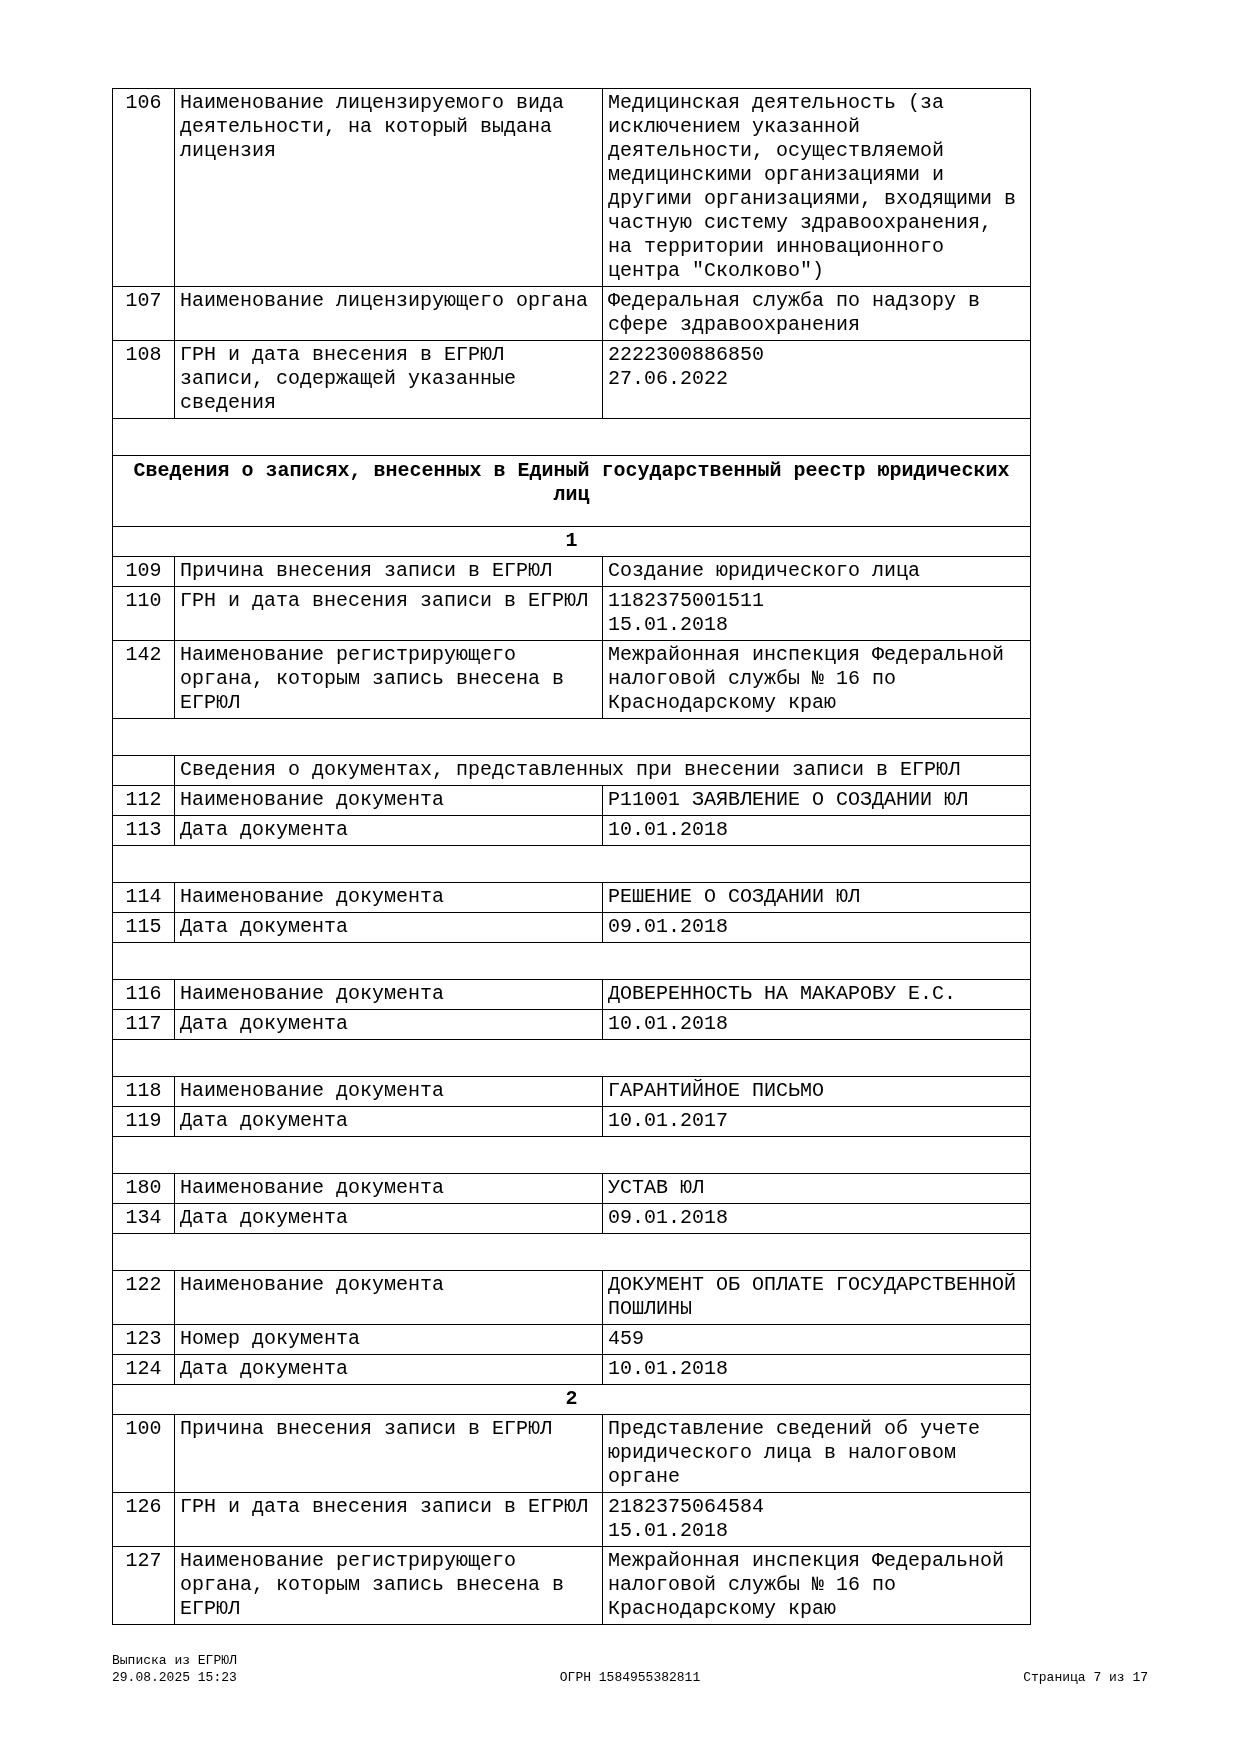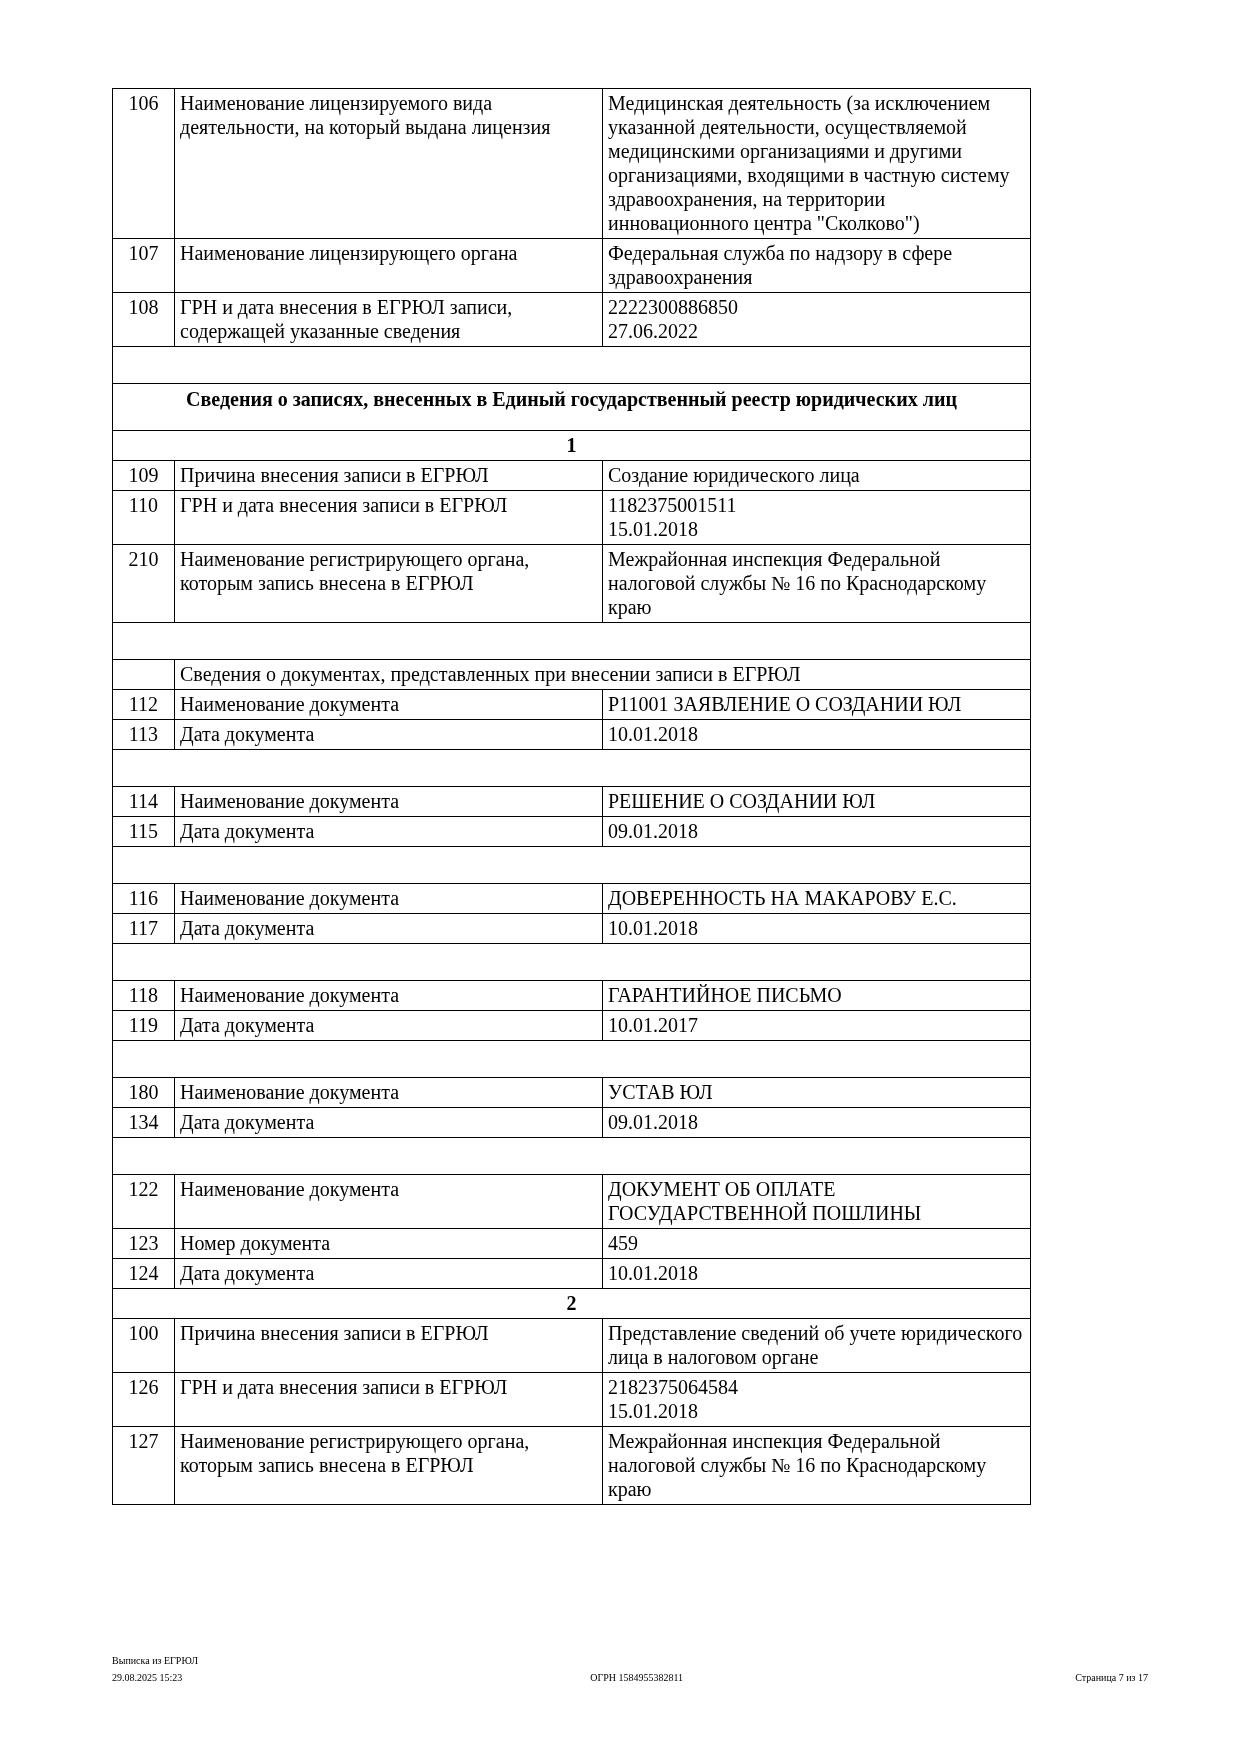--- a/index.html
+++ b/index.html
@@ -5,21 +5,21 @@
   html, body {
     margin: 0;
     padding: 0;
     background: #ffffff;
   }
   .page {
     position: relative;
     width: 1240px;
     height: 1755px;
     background: #ffffff;
-    font-family: Liberation Serif, serif;
+    font-family: Liberation Mono, monospace;
     color: #000000;
     overflow: hidden;
   }
   table.egrul {
     position: absolute;
     left: 112px;
     top: 88px;
     width: 918px;
     border-collapse: collapse;
     table-layout: fixed;
@@ -59,21 +59,21 @@
   }
   .footer {
     position: absolute;
     left: 0;
     right: 0;
     top: 1652px;
     display: flex;
     align-items: center;
     padding-left: 112px;
     padding-right: 92px;
-    font-size: 10px;
+    font-size: 13px;
     line-height: 17px;
   }
   .footer .f-left   { text-align: left; white-space: nowrap; }
   .footer .f-center { flex: 1; text-align: center; white-space: nowrap; padding-top: 17px; }
   .footer .f-right  { text-align: right; white-space: nowrap; padding-top: 17px; }
 </style>
 </head>
 <body>
 
 <div class="page">
@@ -115,21 +115,21 @@
           <td class="label">Причина внесения записи в ЕГРЮЛ</td>
           <td class="value">Создание юридического лица</td>
         </tr>
         <tr>
           <td class="num">110</td>
           <td class="label">ГРН и дата внесения записи в ЕГРЮЛ</td>
           <td class="value">1182375001511
 15.01.2018</td>
         </tr>
         <tr>
-          <td class="num">210</td>
+          <td class="num">142</td>
           <td class="label">Наименование регистрирующего органа, которым запись внесена в ЕГРЮЛ</td>
           <td class="value">Межрайонная инспекция Федеральной налоговой службы № 16 по Краснодарскому краю</td>
         </tr>
         <tr>
           <td class="spacer" colspan="3"></td>
         </tr>
         <tr>
           <td class="num"></td>
           <td class="subheader" colspan="2">Сведения о документах, представленных при внесении записи в ЕГРЮЛ</td>
         </tr>

